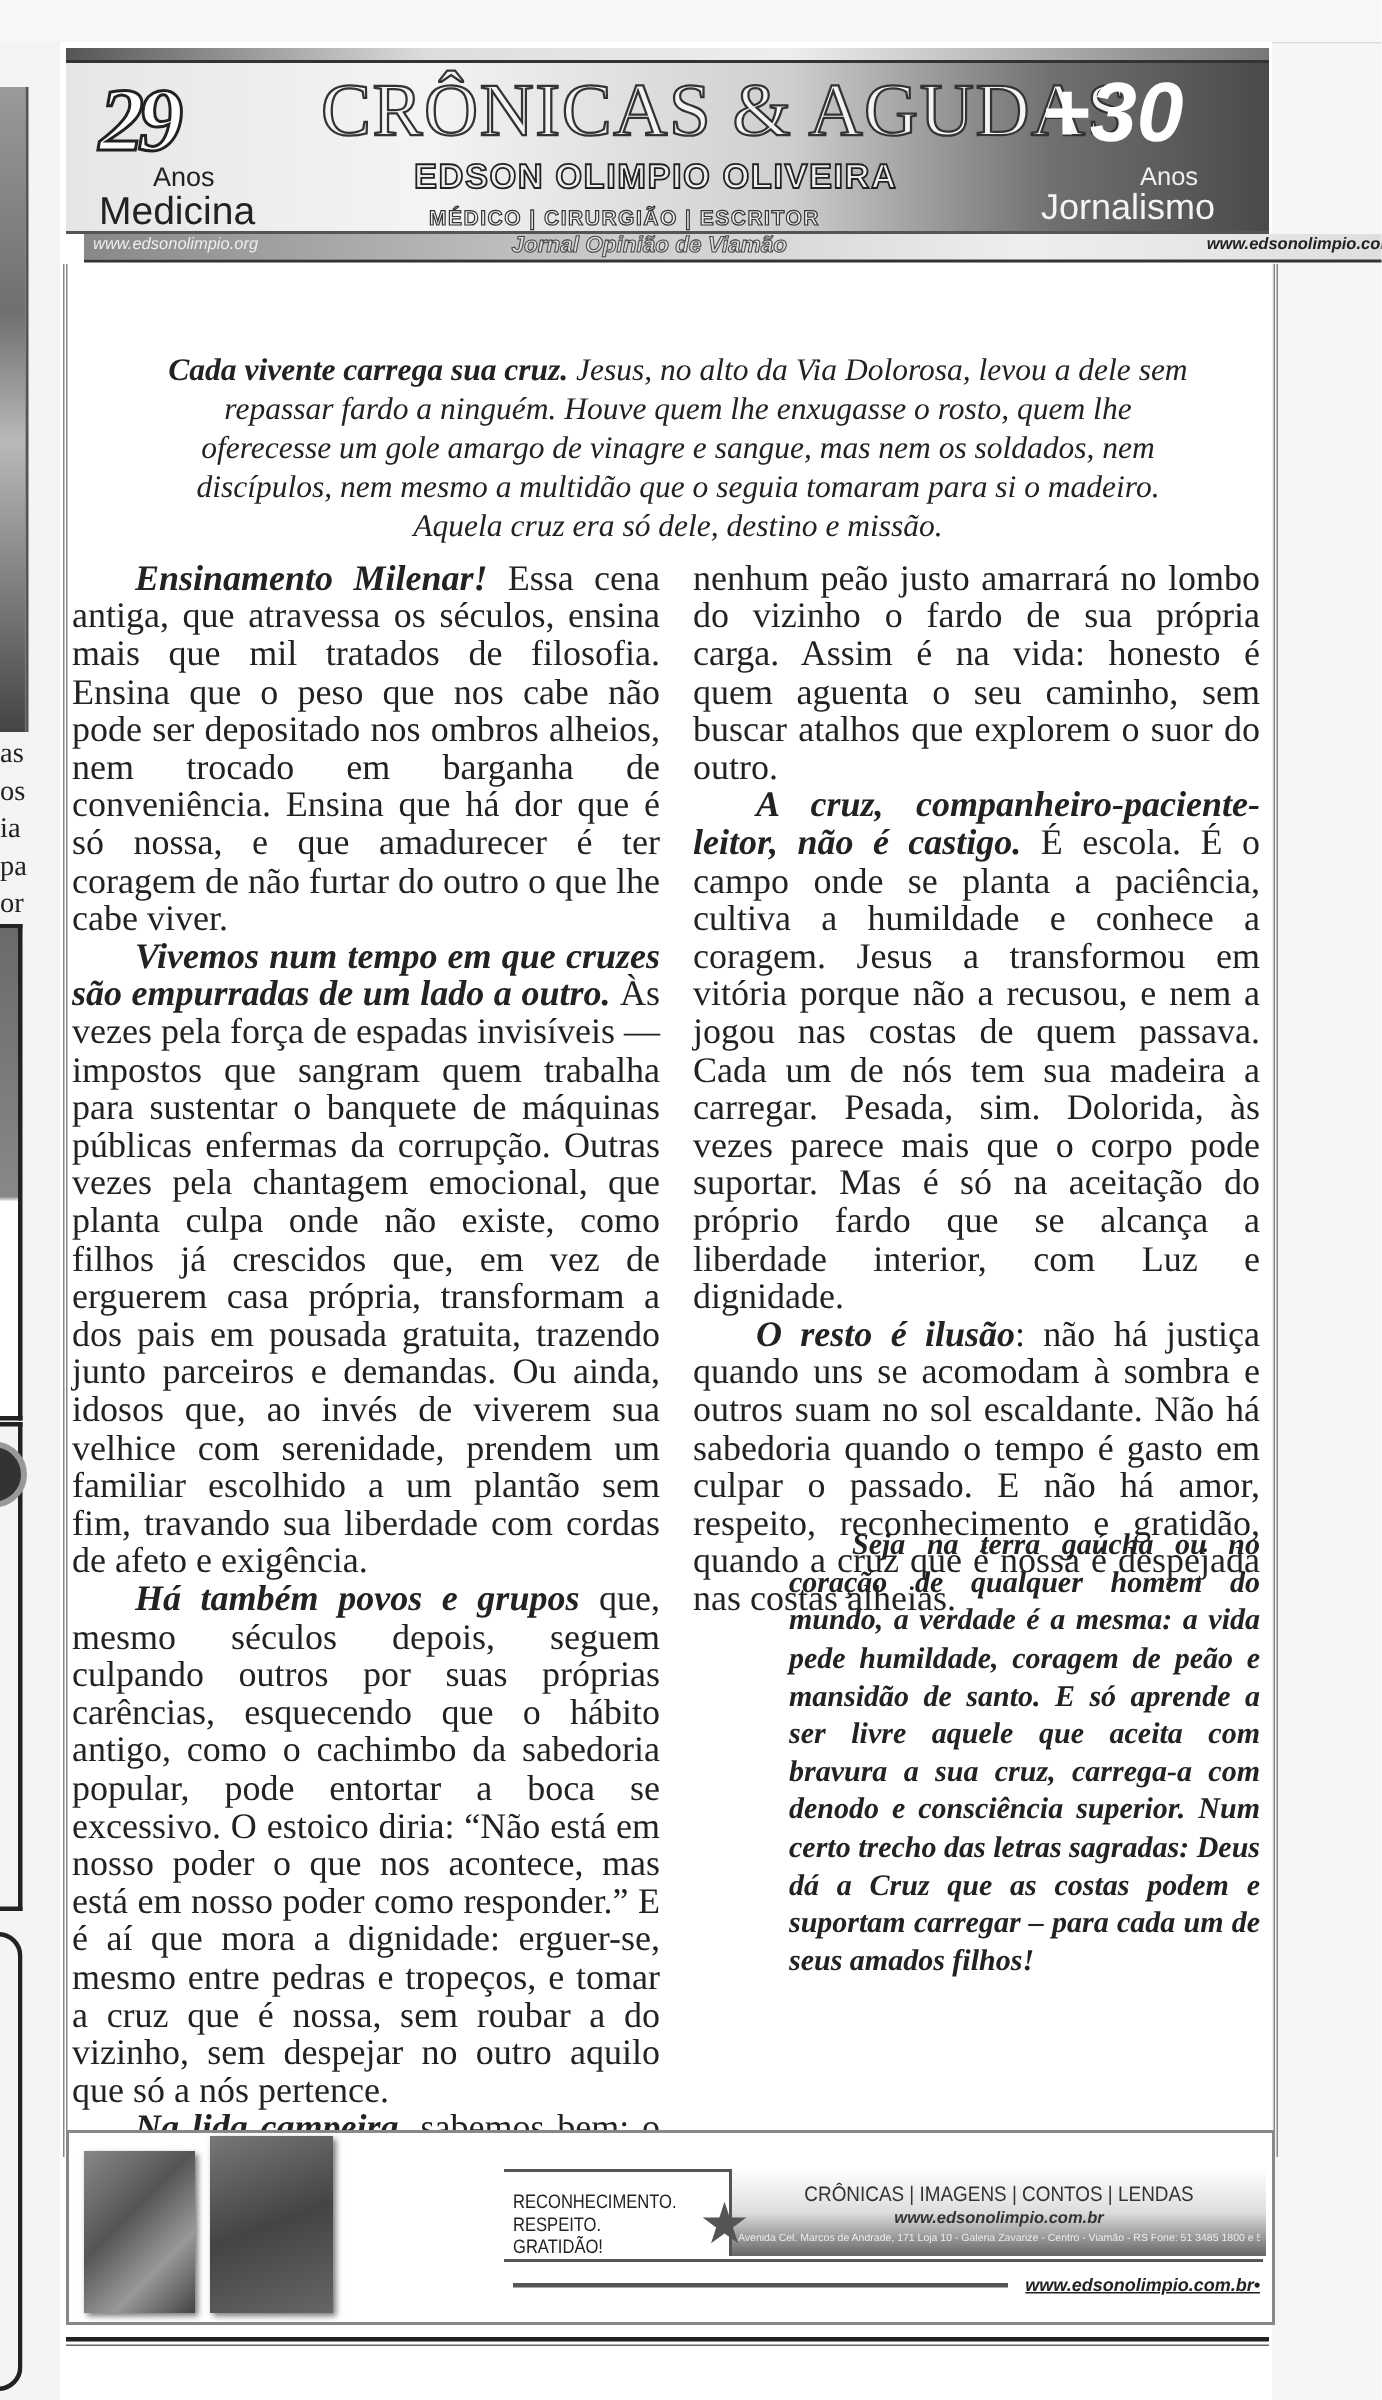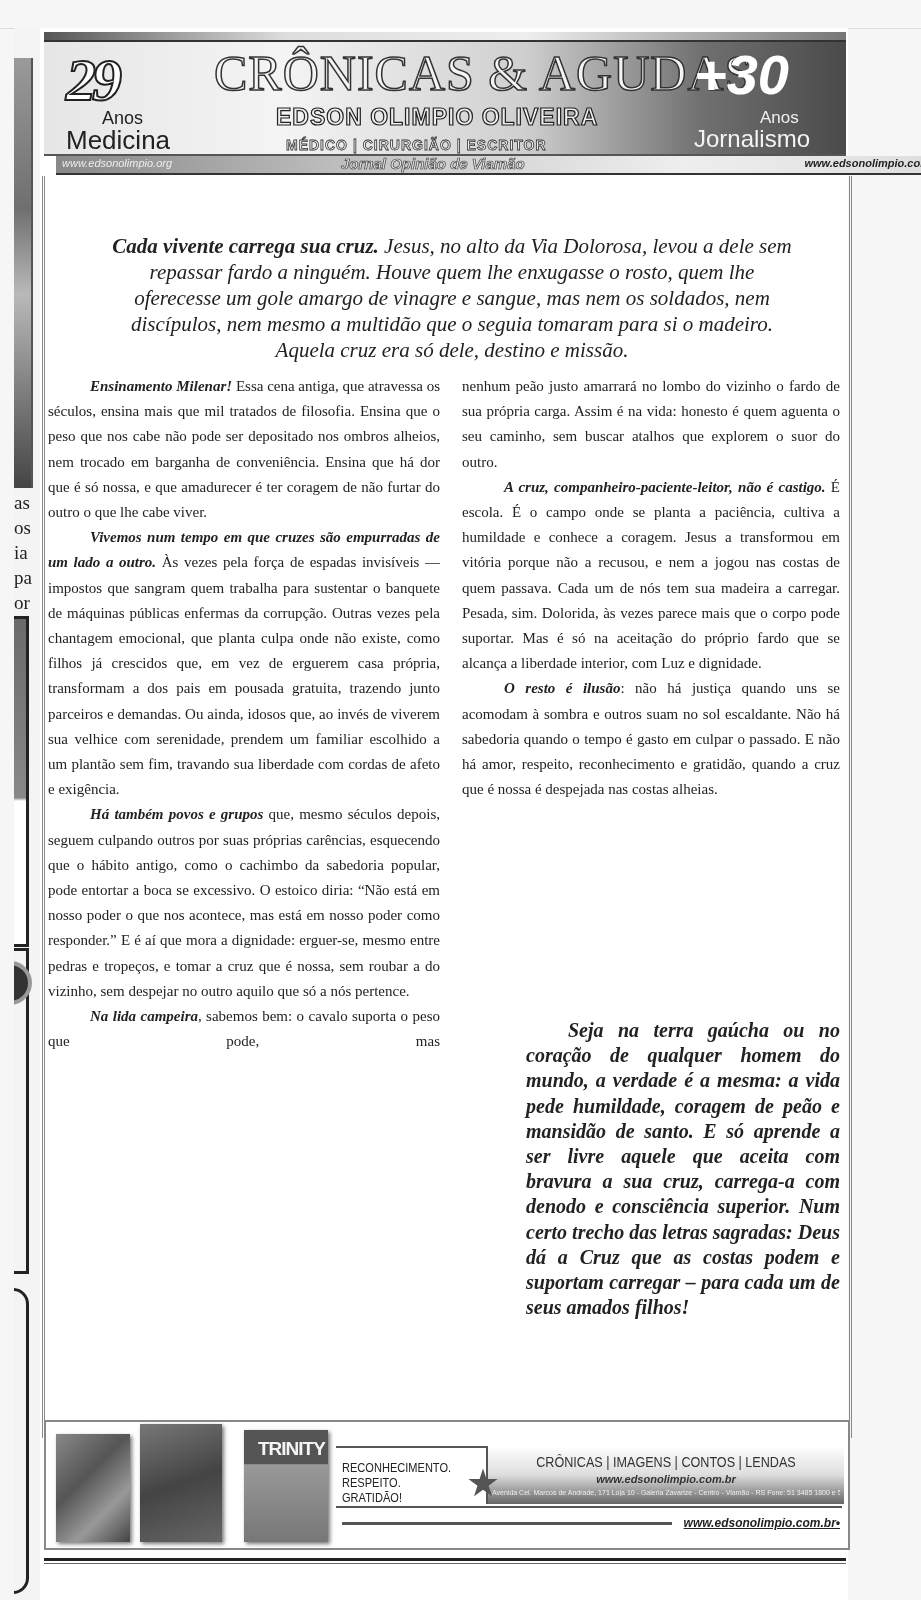--- a/index.html
+++ b/index.html
@@ -1,18 +1,18 @@
 <!DOCTYPE html>
 <html><head>
 <meta charset="utf-8">
 <style>
   html, body { margin:0; padding:0; }
   body { width:921px; height:1600px; background:#f6f6f6; position:relative; overflow:hidden; font-family:"Liberation Serif", serif; color:#1c1c1c; }
   .topbar { position:absolute; left:0; top:0; width:921px; height:28px; background:#f7f7f7; border-bottom:1px solid #dcdcdc; }
-  .leftstrip { position:absolute; left:14px; top:28px; width:40px; height:1572px; background:#f4f4f4; overflow:hidden; }
+  .leftstrip { position:absolute; left:0; top:28px; width:40px; height:1572px; background:#f4f4f4; overflow:hidden; }
   .ls-photo1 { position:absolute; left:0; top:30px; width:17px; height:430px; background:linear-gradient(180deg,#9a9a9a 0%,#6f6f6f 35%,#b9b9b9 55%,#444 100%); border-right:2px solid #555; }
   .ls-text { position:absolute; left:0; top:462px; font-size:19px; line-height:25px; color:#222; }
   .ls-box1 { position:absolute; left:-4px; top:588px; width:16px; height:325px; border:3px solid #222; border-left:none; background:linear-gradient(180deg,#6a6a6a 0%,#888 55%,#fff 56%); }
   .ls-box2 { position:absolute; left:-4px; top:920px; width:16px; height:320px; border:3px solid #222; border-left:none; background:#f4f4f4; }
   .ls-circle { position:absolute; left:-22px; top:10px; width:36px; height:36px; border-radius:50%; background:#333; border:4px solid #999; }
   .ls-box3 { position:absolute; left:-4px; top:1260px; width:16px; height:300px; border:3px solid #222; border-left:none; border-radius:0 16px 16px 0; background:#f4f4f4; }
 
   .page { position:absolute; left:40px; top:28px; width:808px; height:1572px; background:#fff; }
   .masthead-top { position:absolute; left:4px; top:4px; width:802px; height:8px; background:linear-gradient(90deg,#555,#ddd 30%,#eee 60%,#777); }
   .masthead { position:absolute; left:4px; top:12px; width:802px; height:112px; background:linear-gradient(90deg,#e6e6e6 0%,#f4f4f4 30%,#cfcfcf 60%,#707070 82%,#4a4a4a 100%); border-top:2px solid #333; border-bottom:2px solid #555; }
@@ -30,21 +30,21 @@
   .sb-left { position:absolute; left:6px; top:1px; font-family:"Liberation Sans", sans-serif; font-style:italic; font-size:11px; color:#eee; }
   .sb-mid { position:absolute; left:285px; top:-1px; font-family:"Liberation Sans", sans-serif; font-style:italic; font-weight:bold; font-size:15px; color:#ddd; -webkit-text-stroke:0.7px #444; }
   .sb-right { position:absolute; right:6px; top:1px; font-family:"Liberation Sans", sans-serif; font-style:italic; font-weight:bold; font-size:11px; color:#222; }
 
   .frame { position:absolute; left:2px; top:148px; width:804px; height:1262px; border-left:3px double #888; border-right:3px double #888; }
 
   .title { position:absolute; left:0; top:152px; width:808px; text-align:center; font-family:"DejaVu Sans Mono", monospace; font-size:38px; color:#222; letter-spacing:-1px; }
   .lead { position:absolute; left:72px; top:205px; width:680px; text-align:center; font-style:italic; font-size:21px; line-height:26px; color:#222; }
   .lead b { font-weight:bold; }
 
-  .col { position:absolute; top:346px; font-size:15px; line-height:25.2px; text-align:justify; color:#222; }
+  .col { position:absolute; top:346px; font-size:24px; line-height:25.2px; text-align:justify; color:#222; }
   .col p { margin:0; text-indent:42px; }
   .col p.noind { text-indent:0; }
   .col b { font-style:italic; font-weight:bold; }
   .col-l { left:8px; width:392px; }
   .col-r { left:422px; width:378px; }
   .closing { position:absolute; left:486px; top:990px; width:314px; font-style:italic; font-weight:bold; font-size:20px; line-height:25.2px; text-align:justify; color:#222; }
   .closing p { margin:0; text-indent:42px; }
 
   .footer-ad { position:absolute; left:4px; top:1392px; width:802px; height:126px; border:2px solid #888; background:#fff; }
   .book { position:absolute; bottom:6px; box-shadow:2px 2px 4px #777; }
@@ -124,23 +124,20 @@
     <p><b>O resto é ilusão</b><span>: não há justiça quando uns se acomodam à sombra e outros suam no sol escaldante. Não há sabedoria quando o tempo é gasto em culpar o passado. E não há amor, respeito, reconhecimento e gratidão, quando a cruz que é nossa é despejada nas costas alheias.</span></p>
   </div>
 
   <div class="closing">
     <p>Seja na terra gaúcha ou no coração de qualquer homem do mundo, a verdade é a mesma: a vida pede humildade, coragem de peão e mansidão de santo. E só aprende a ser livre aquele que aceita com bravura a sua cruz, carrega-a com denodo e consciência superior. Num certo trecho das letras sagradas: Deus dá a Cruz que as costas podem e suportam carregar – para cada um de seus amados filhos!</p>
   </div>
 
   <div class="footer-ad">
     <div class="book book1"></div>
     <div class="book book2"></div>
-    <div class="book book3">
-        <span>TRINITY</span>
-      </div>
     <div class="ad-box"></div>
     <div class="ad-rec">
       <div>RECONHECIMENTO.</div>
       <div>RESPEITO.</div>
       <div>GRATIDÃO!</div>
     </div>
     <div class="ad-grey">
       <div class="ad-cats">CRÔNICAS | IMAGENS | CONTOS | LENDAS</div>
       <div class="ad-url">www.edsonolimpio.com.br</div>
       <div class="ad-addr">Avenida Cel. Marcos de Andrade, 171 Loja 10 - Galeria Zavarize - Centro - Viamão - RS Fone: 51 3485 1800 e 51 986 060 749</div>

